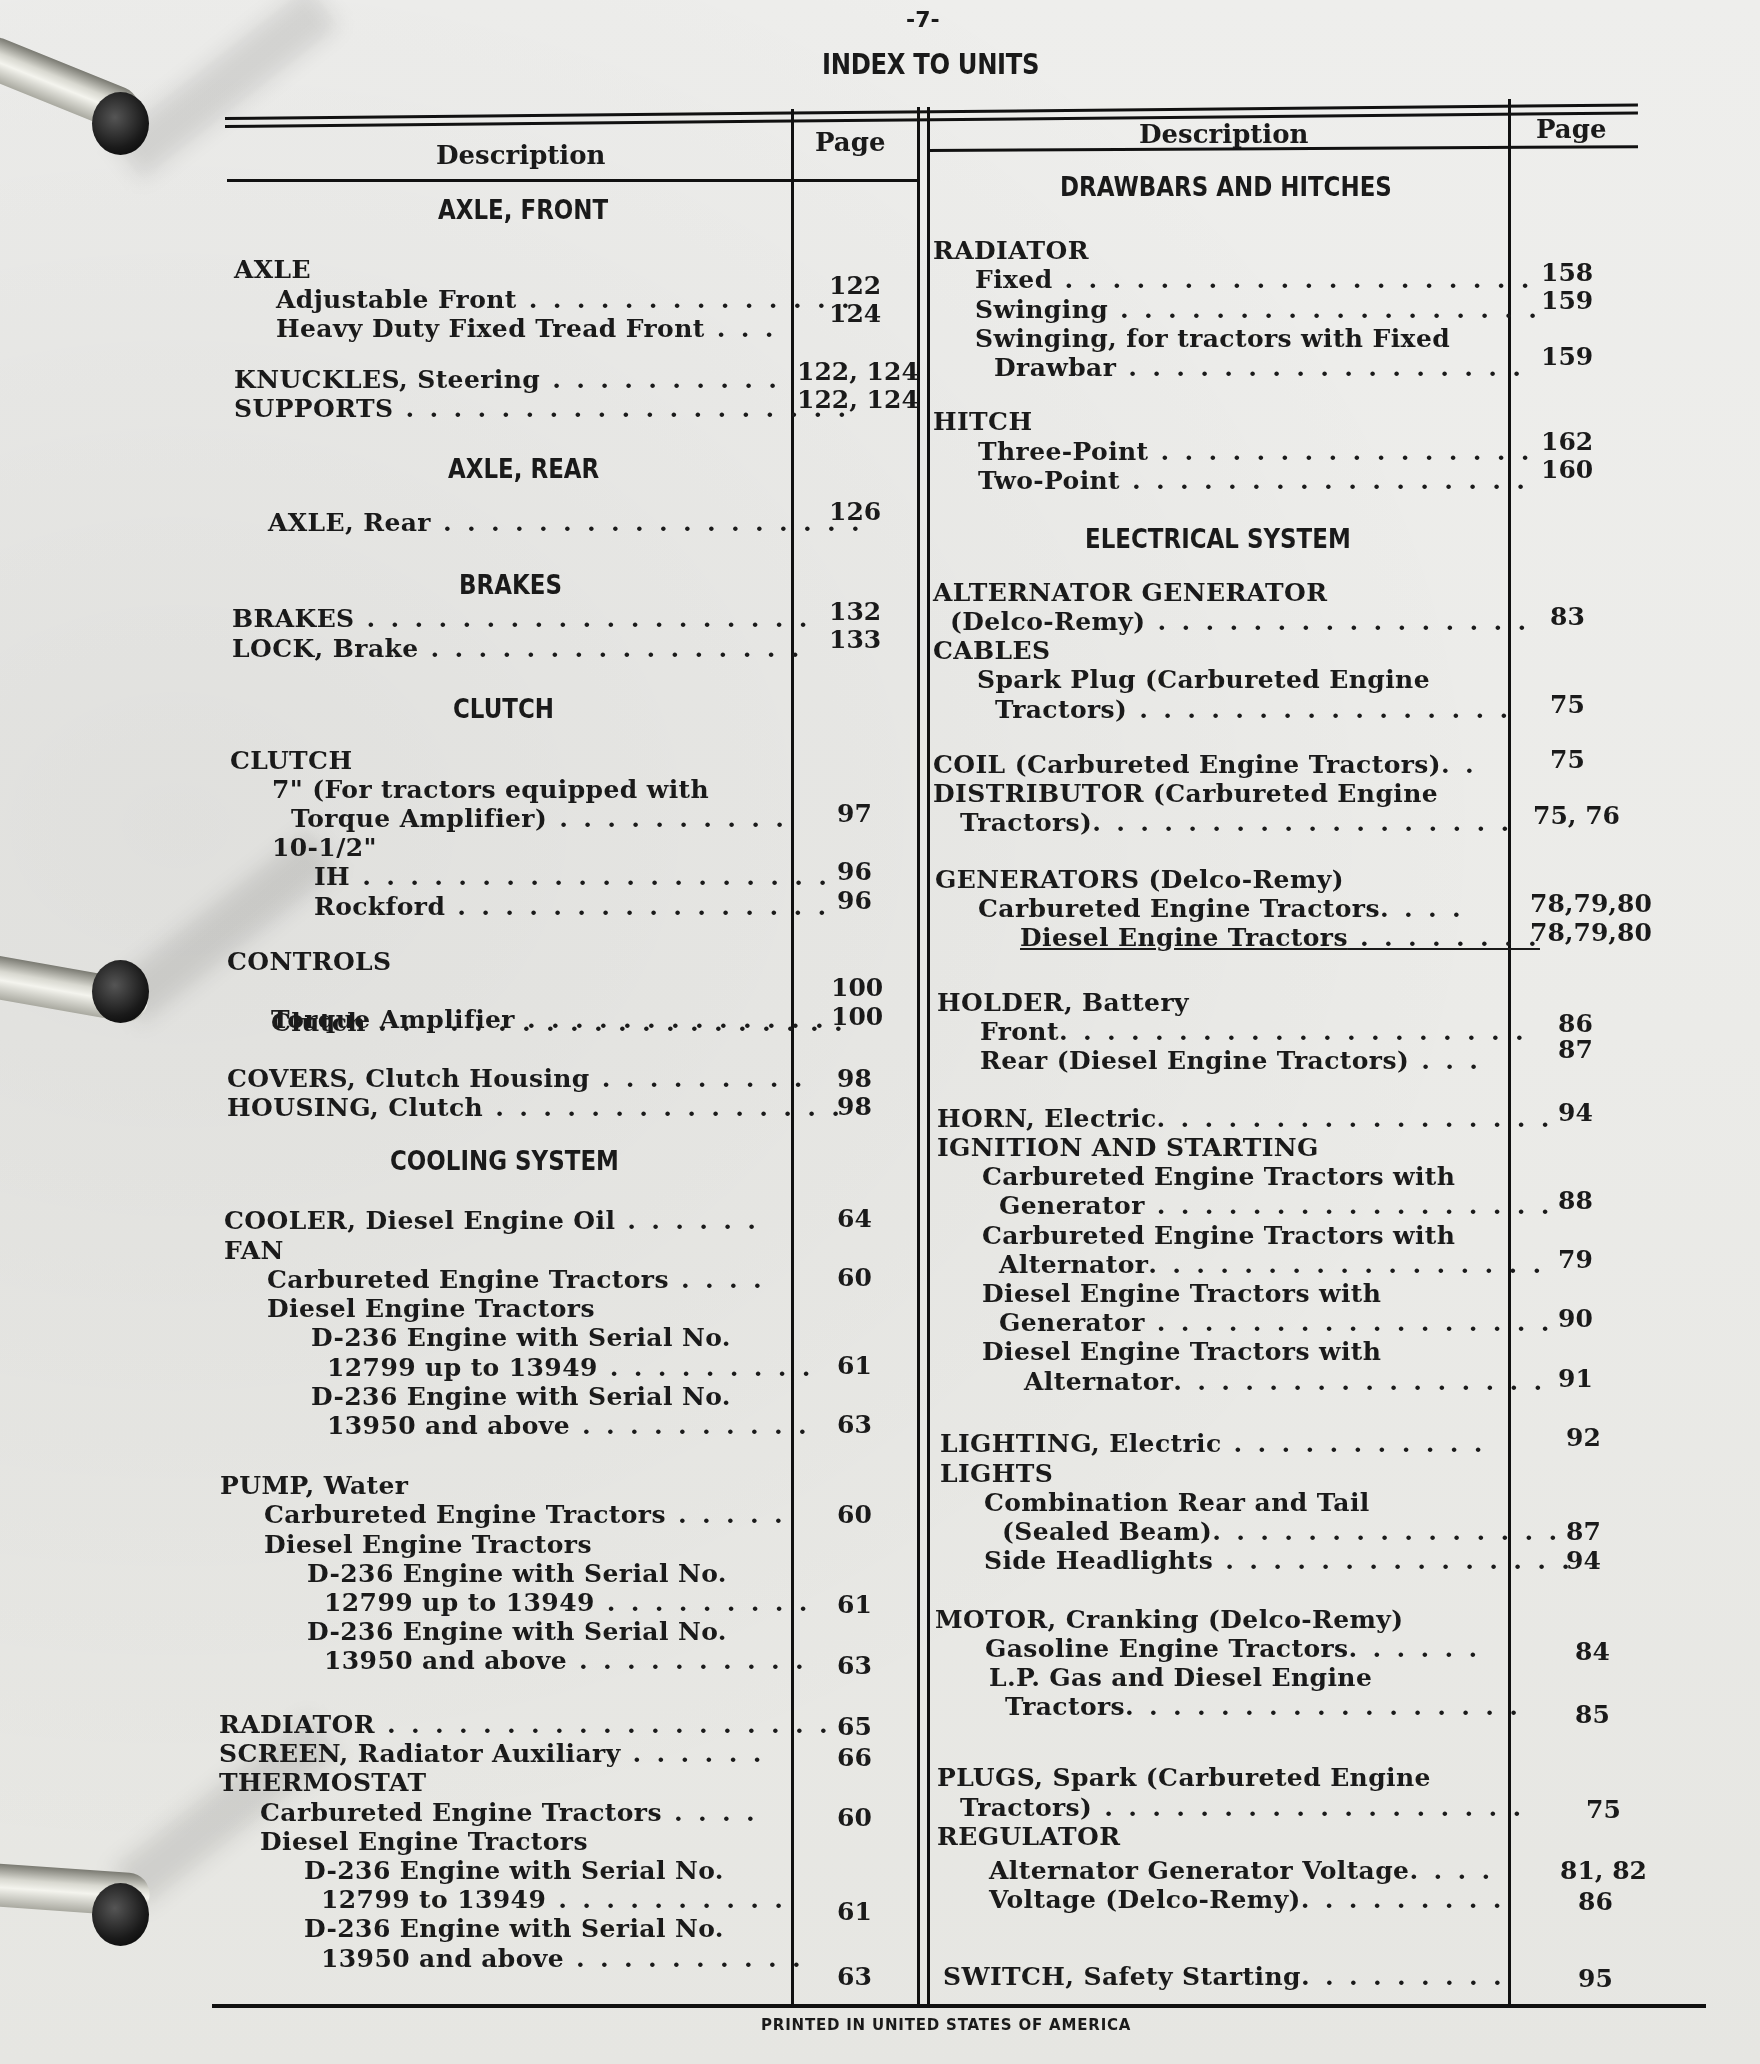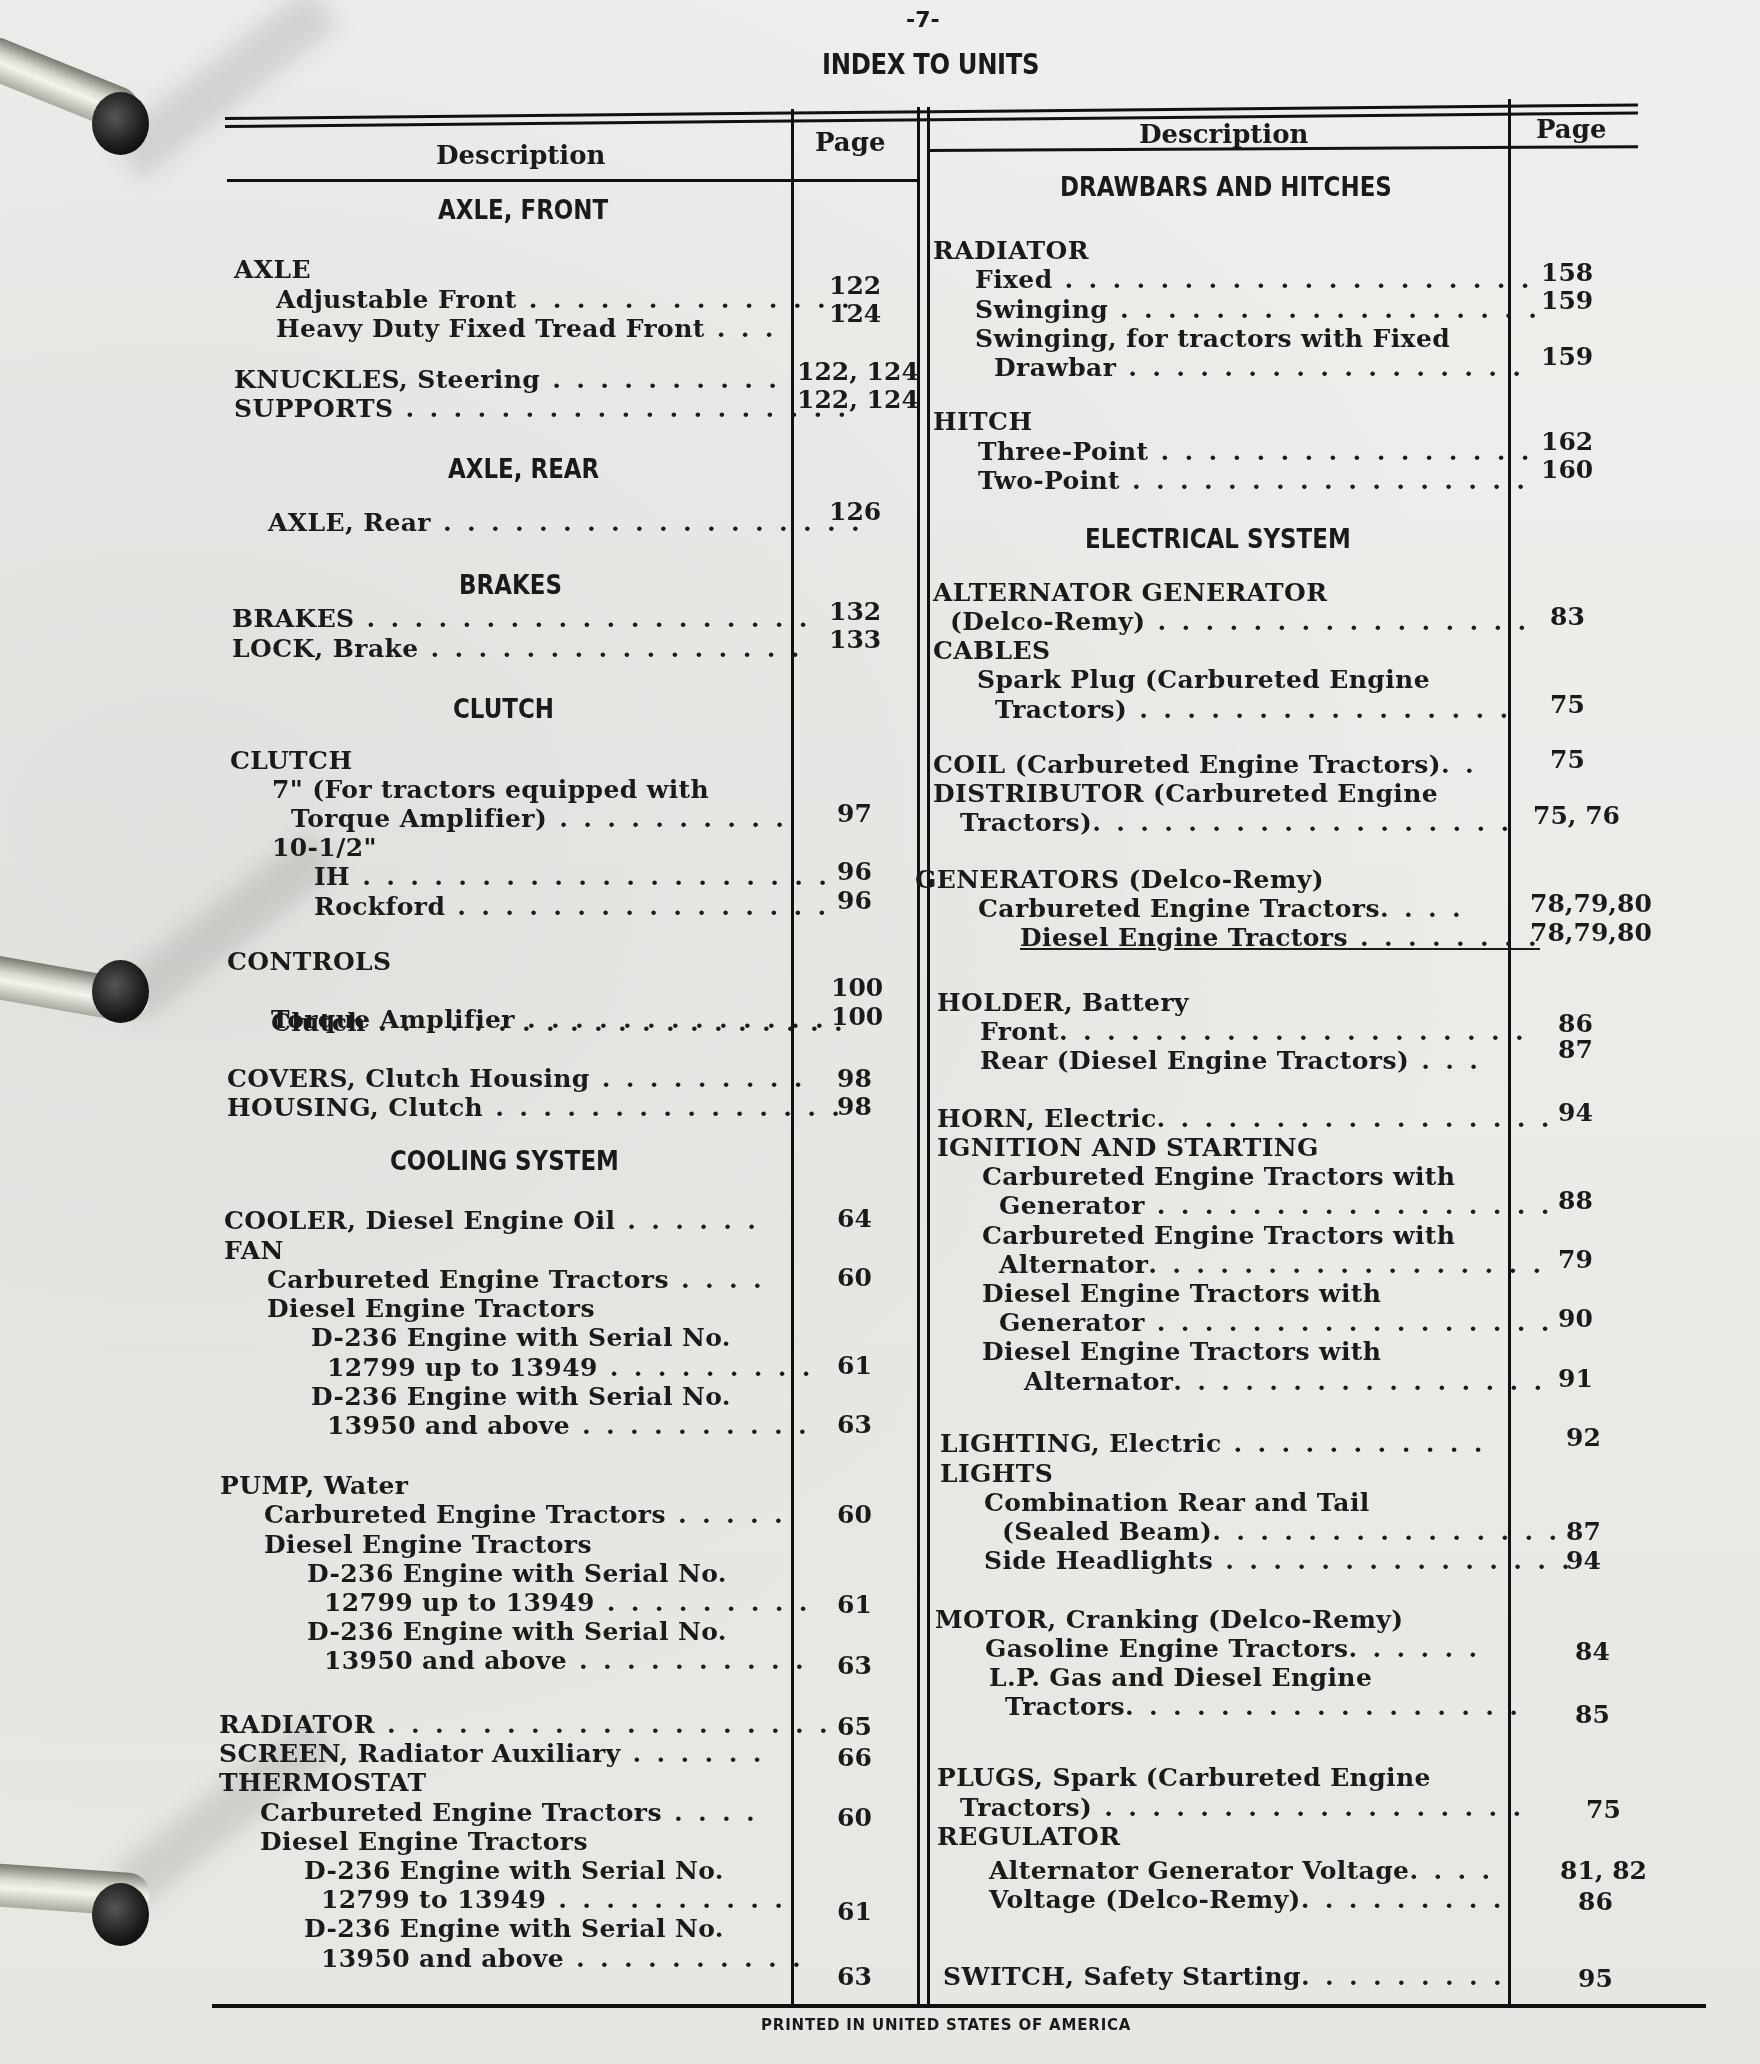--- a/index.html
+++ b/index.html
@@ -176,21 +176,21 @@
     <div class="pg" style="left: 1550px; top: 602px;">83</div>
     <div class="entry" style="left: 933px; top: 636px;"><span>CABLES</span></div>
     <div class="entry" style="left: 977px; top: 665px;"><span>Spark Plug (Carbureted Engine</span></div>
     <div class="entry" style="left: 995px; top: 695px;"><span>Tractors)</span><span class="lead"> . . . . . . . . . . . . . . . .</span></div>
     <div class="pg" style="left: 1550px; top: 690px;">75</div>
     <div class="entry" style="left: 933px; top: 750px;"><span>COIL (Carbureted Engine Tractors)</span><span class="lead">. .</span></div>
     <div class="pg" style="left: 1550px; top: 745px;">75</div>
     <div class="entry" style="left: 933px; top: 779px;"><span>DISTRIBUTOR (Carbureted Engine</span></div>
     <div class="entry" style="left: 953px; top: 808px; margin-left: 7px;"><span>Tractors)</span><span class="lead">. . . . . . . . . . . . . . . . . .</span></div>
     <div class="pg" style="left: 1533px; top: 801px;">75, 76</div>
-    <div class="entry" style="left: 915px; top: 865px;"><span>GENERATORS (Delco-Remy)</span></div>
+    <div class="entry" style="left: 935px; top: 865px;"><span>GENERATORS (Delco-Remy)</span></div>
     <div class="entry" style="left: 978px; top: 894px;"><span>Carbureted Engine Tractors</span><span class="lead">. . . .</span></div>
     <div class="pg" style="left: 1530px; top: 889px;">78,79,80</div>
     <div class="entry" style="left: 1020px; top: 923px; text-decoration: underline;"><span>Diesel Engine Tractors</span><span class="lead"> . . . . . . . .</span></div>
     <div class="pg" style="left: 1530px; top: 918px;">78,79,80</div>
     <div class="entry" style="left: 937px; top: 988px;"><span>HOLDER, Battery</span></div>
     <div class="entry" style="left: 980px; top: 1017px;"><span>Front</span><span class="lead">. . . . . . . . . . . . . . . . . . . .</span></div>
     <div class="pg" style="left: 1558px; top: 1009px;">86</div>
     <div class="entry" style="left: 980px; top: 1046px;"><span>Rear (Diesel Engine Tractors)</span><span class="lead"> . . .</span></div>
     <div class="pg" style="left: 1558px; top: 1035px;">87</div>
     <div class="entry" style="left: 937px; top: 1104px;"><span>HORN, Electric</span><span class="lead">. . . . . . . . . . . . . . . . .</span></div>

